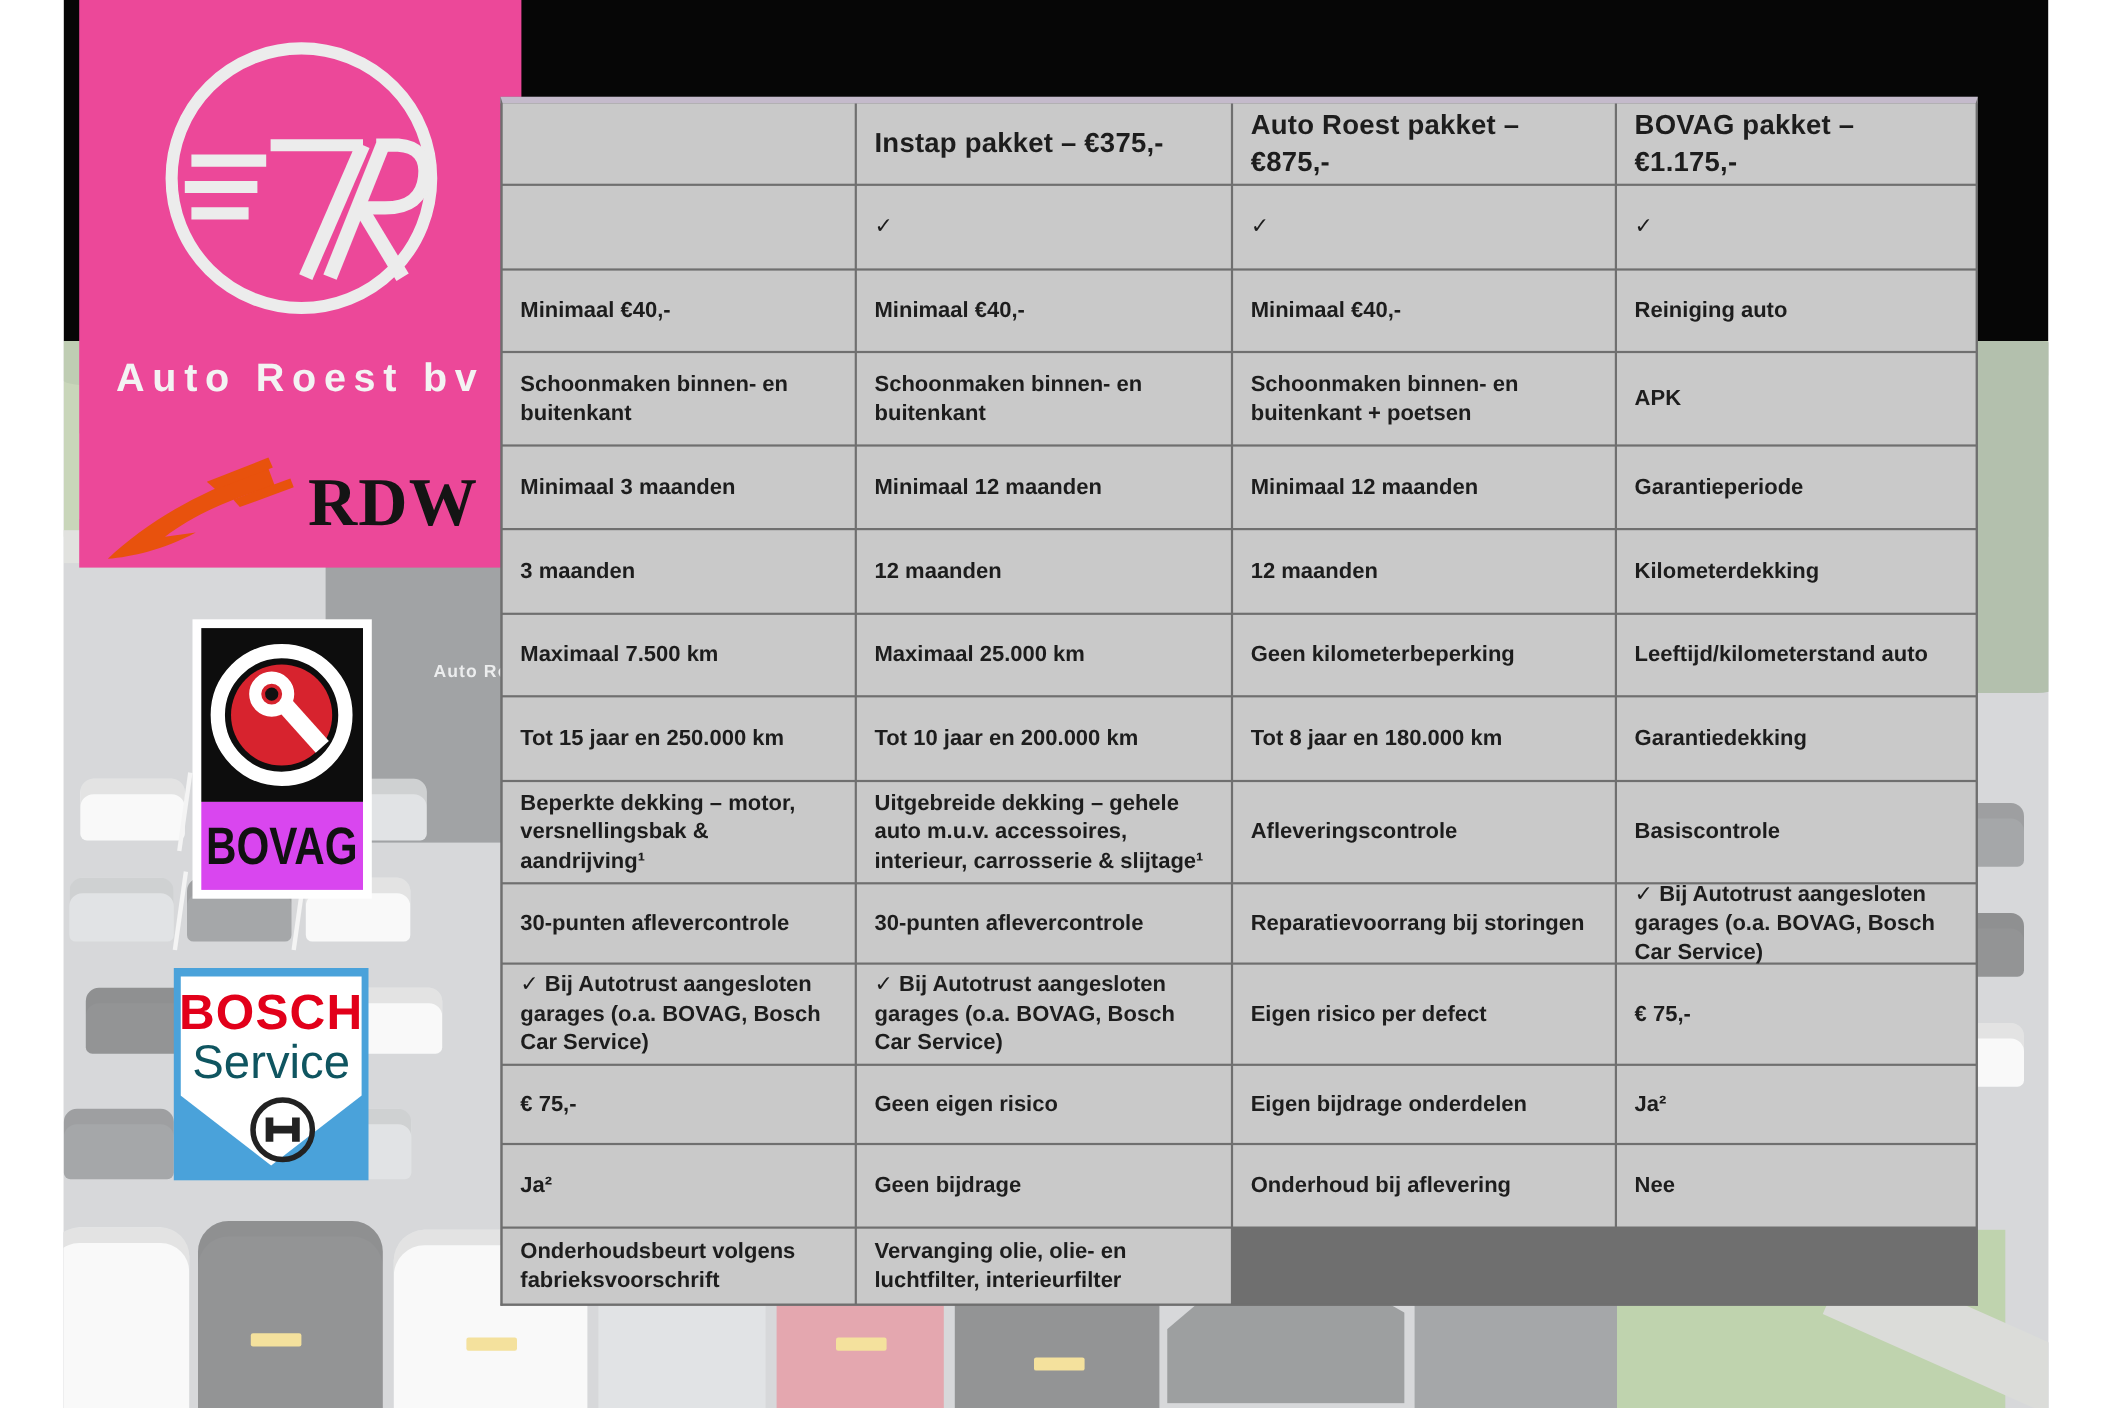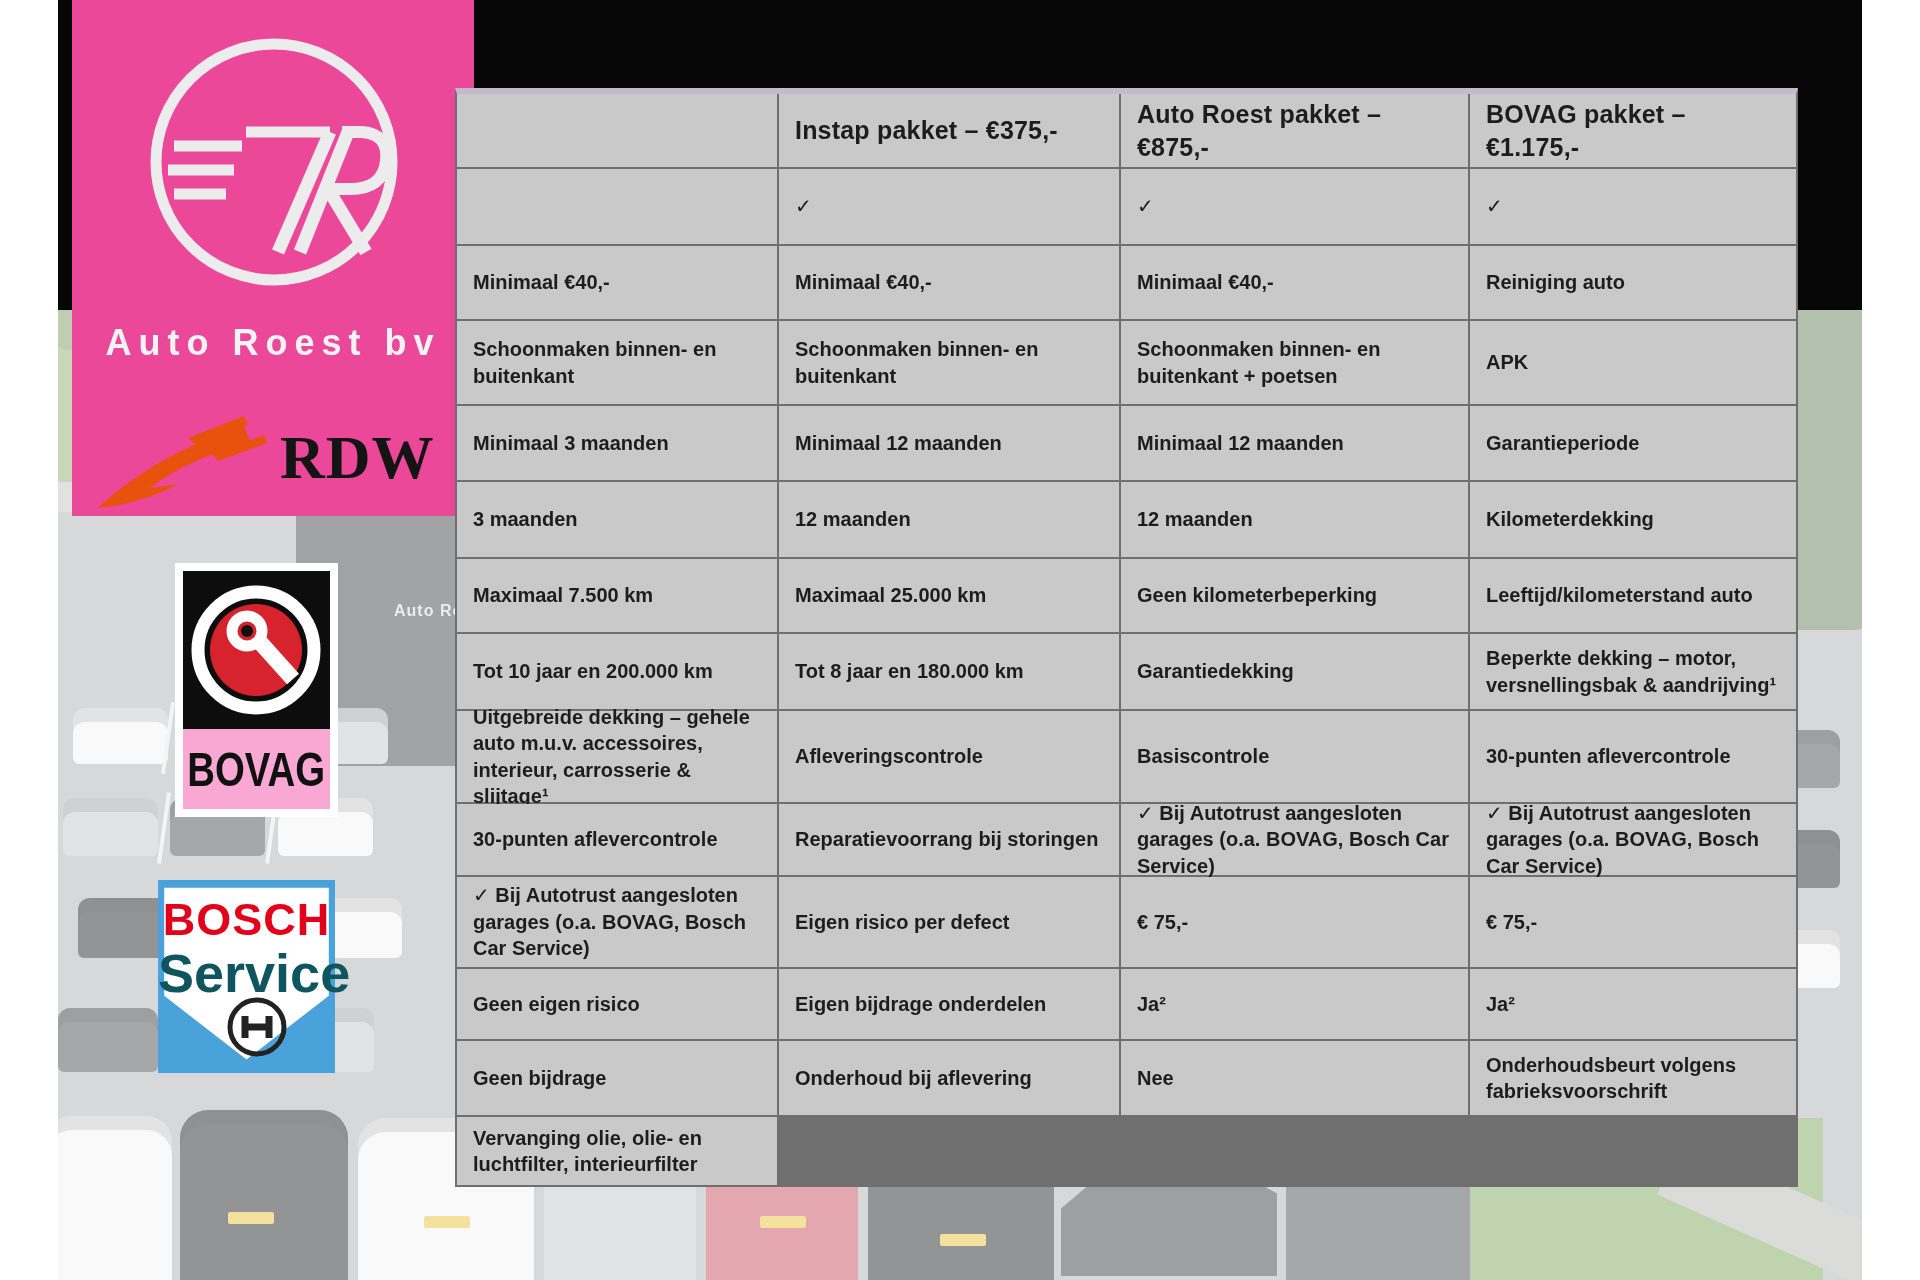--- a/index.html
+++ b/index.html
@@ -45,32 +45,32 @@
   
   .rdw{position:absolute;left:92px;top:406px;width:330px;height:114px;}
   .rdw svg{position:absolute;left:0;top:6px;}
   .rdw-text{position:absolute;left:188px;top:16px;font-family:"Liberation Serif","DejaVu Serif",serif;
     font-weight:bold;font-size:62px;color:#141414;letter-spacing:1px;}
 
   
   .bovag{position:absolute;left:175px;top:563px;width:163px;height:254px;background:#ffffff;padding:0;box-sizing:border-box;}
   .bovag-inner{position:absolute;left:8px;top:8px;right:8px;bottom:8px;}
   .bovag-top{position:absolute;left:0;top:0;width:100%;height:158px;background:#0d0d0d;}
-  .bovag-bottom{position:absolute;left:0;top:158px;width:100%;height:80px;background:#f9a8d4;
+  .bovag-bottom{position:absolute;left:0;top:158px;width:100%;height:80px;background:#d946ef;
     display:flex;align-items:center;justify-content:center;}
   .bovag-word{font-size:48px;font-weight:bold;color:#111;transform:scaleX(.8);letter-spacing:0px;}
 
   
   .bosch{position:absolute;left:158px;top:880px;width:177px;height:193px;background:#4aa2da;}
   .bosch-shield{position:absolute;left:0;top:0;width:100%;height:100%;background:#ffffff;
     clip-path:polygon(3.5% 4%,96.5% 4%,96.5% 60%,50% 93%,3.5% 60%);}
   .bosch-line1{position:absolute;left:0;top:14px;width:100%;text-align:center;
     font-size:45px;font-weight:bold;color:#e2001a;letter-spacing:1px;}
   .bosch-line2{position:absolute;left:0;top:62px;width:100%;text-align:center;
-    font-size:54px;font-weight:bold;color:#0f5560;}
+    font-size:43px;font-weight:normal;color:#0f5560;}
   .bosch svg{position:absolute;left:66px;top:114px;}
 
   
   .pkg-table{
     position:absolute;left:455px;top:88px;width:1343px;height:1099px;box-sizing:border-box;
     display:grid;grid-template-columns:320px 340px 347px 1fr;
     grid-template-rows:73px 75px 73px 83px 74px 75px 73px 75px 91px 71px 90px 70px 74px 68px;
     gap:2px;background:var(--line-color,#6f6f6f);
     border-top:6px solid var(--top-accent-color,#c4bacb);
     border-left:2px solid var(--line-color,#6f6f6f);
@@ -218,20 +218,21 @@
       <div class="cell">Minimaal 12 maanden</div>
       <div class="cell">Garantieperiode</div>
       <div class="cell">3 maanden</div>
       <div class="cell">12 maanden</div>
       <div class="cell">12 maanden</div>
       <div class="cell">Kilometerdekking</div>
       <div class="cell">Maximaal 7.500 km</div>
       <div class="cell">Maximaal 25.000 km</div>
       <div class="cell">Geen kilometerbeperking</div>
       <div class="cell">Leeftijd/kilometerstand auto</div>
+      <div class="cell">Tot 15 jaar en 250.000 km</div>
       <div class="cell">Tot 10 jaar en 200.000 km</div>
       <div class="cell">Tot 8 jaar en 180.000 km</div>
       <div class="cell">Garantiedekking</div>
       <div class="cell">Beperkte dekking – motor, versnellingsbak &amp; aandrijving¹</div>
       <div class="cell">Uitgebreide dekking – gehele auto m.u.v. accessoires, interieur, carrosserie &amp; slijtage¹</div>
       <div class="cell">Afleveringscontrole</div>
       <div class="cell">Basiscontrole</div>
       <div class="cell">30-punten aflevercontrole</div>
       <div class="cell">30-punten aflevercontrole</div>
       <div class="cell">Reparatievoorrang bij storingen</div>

